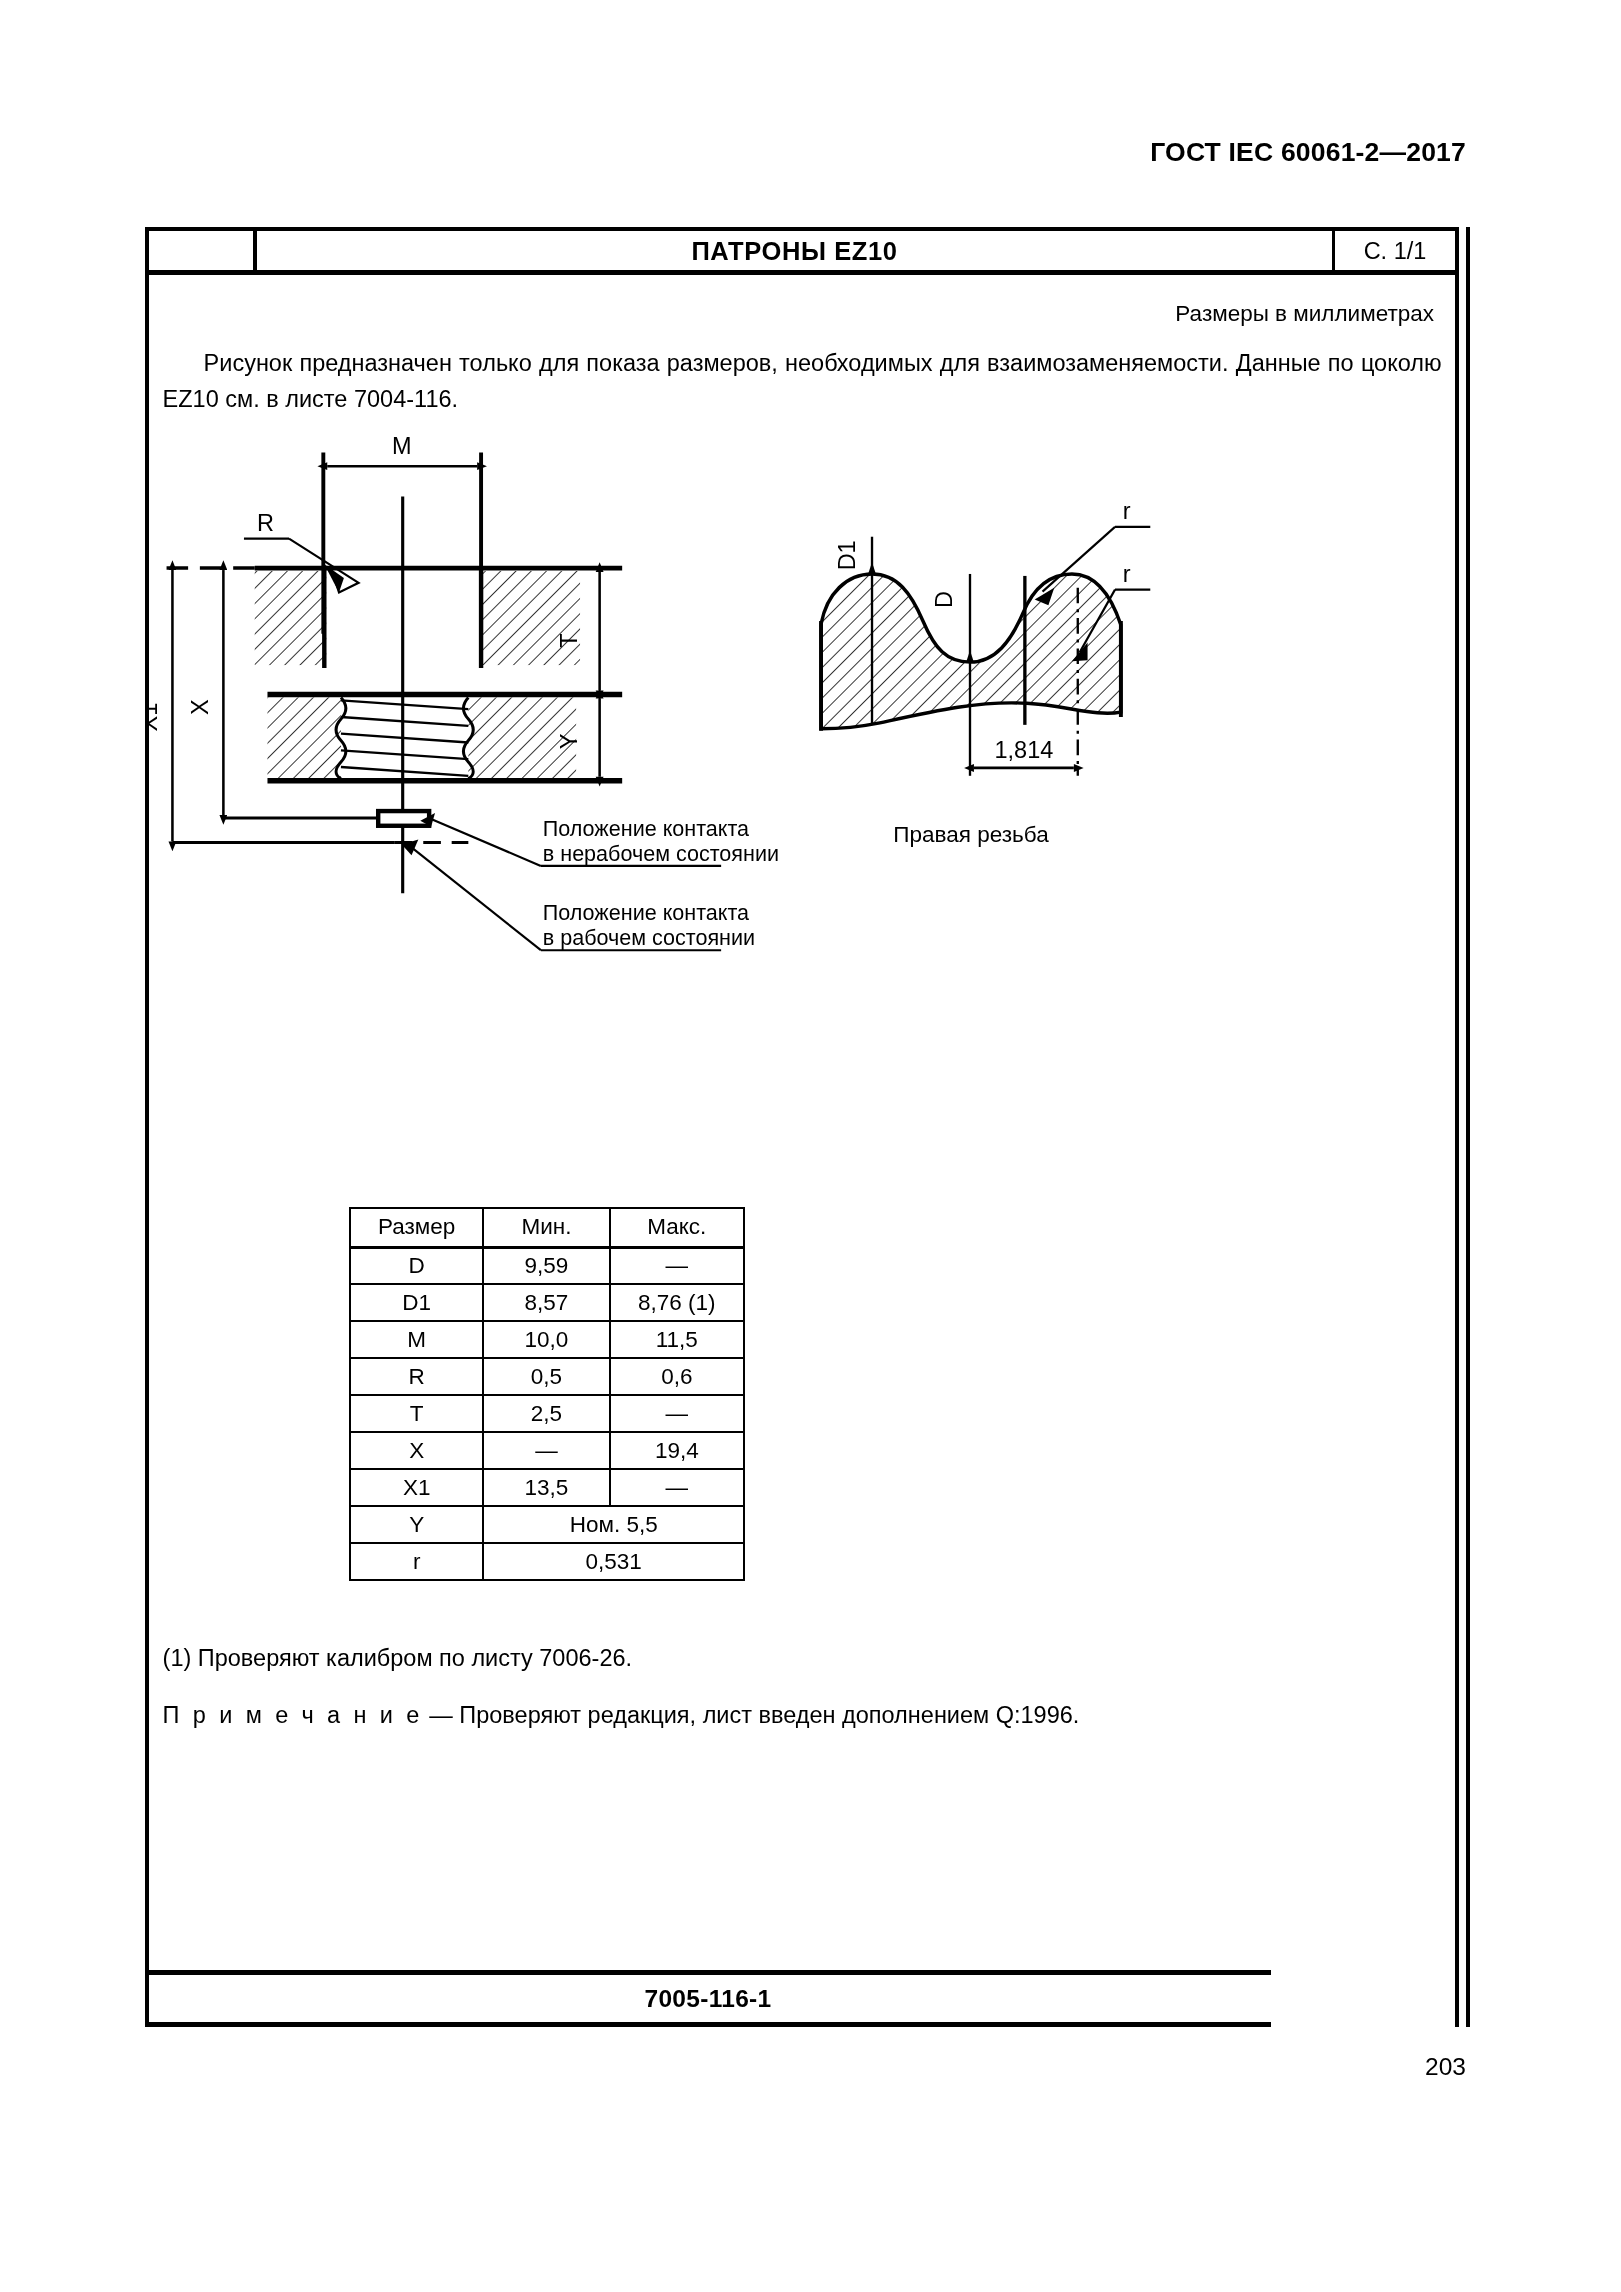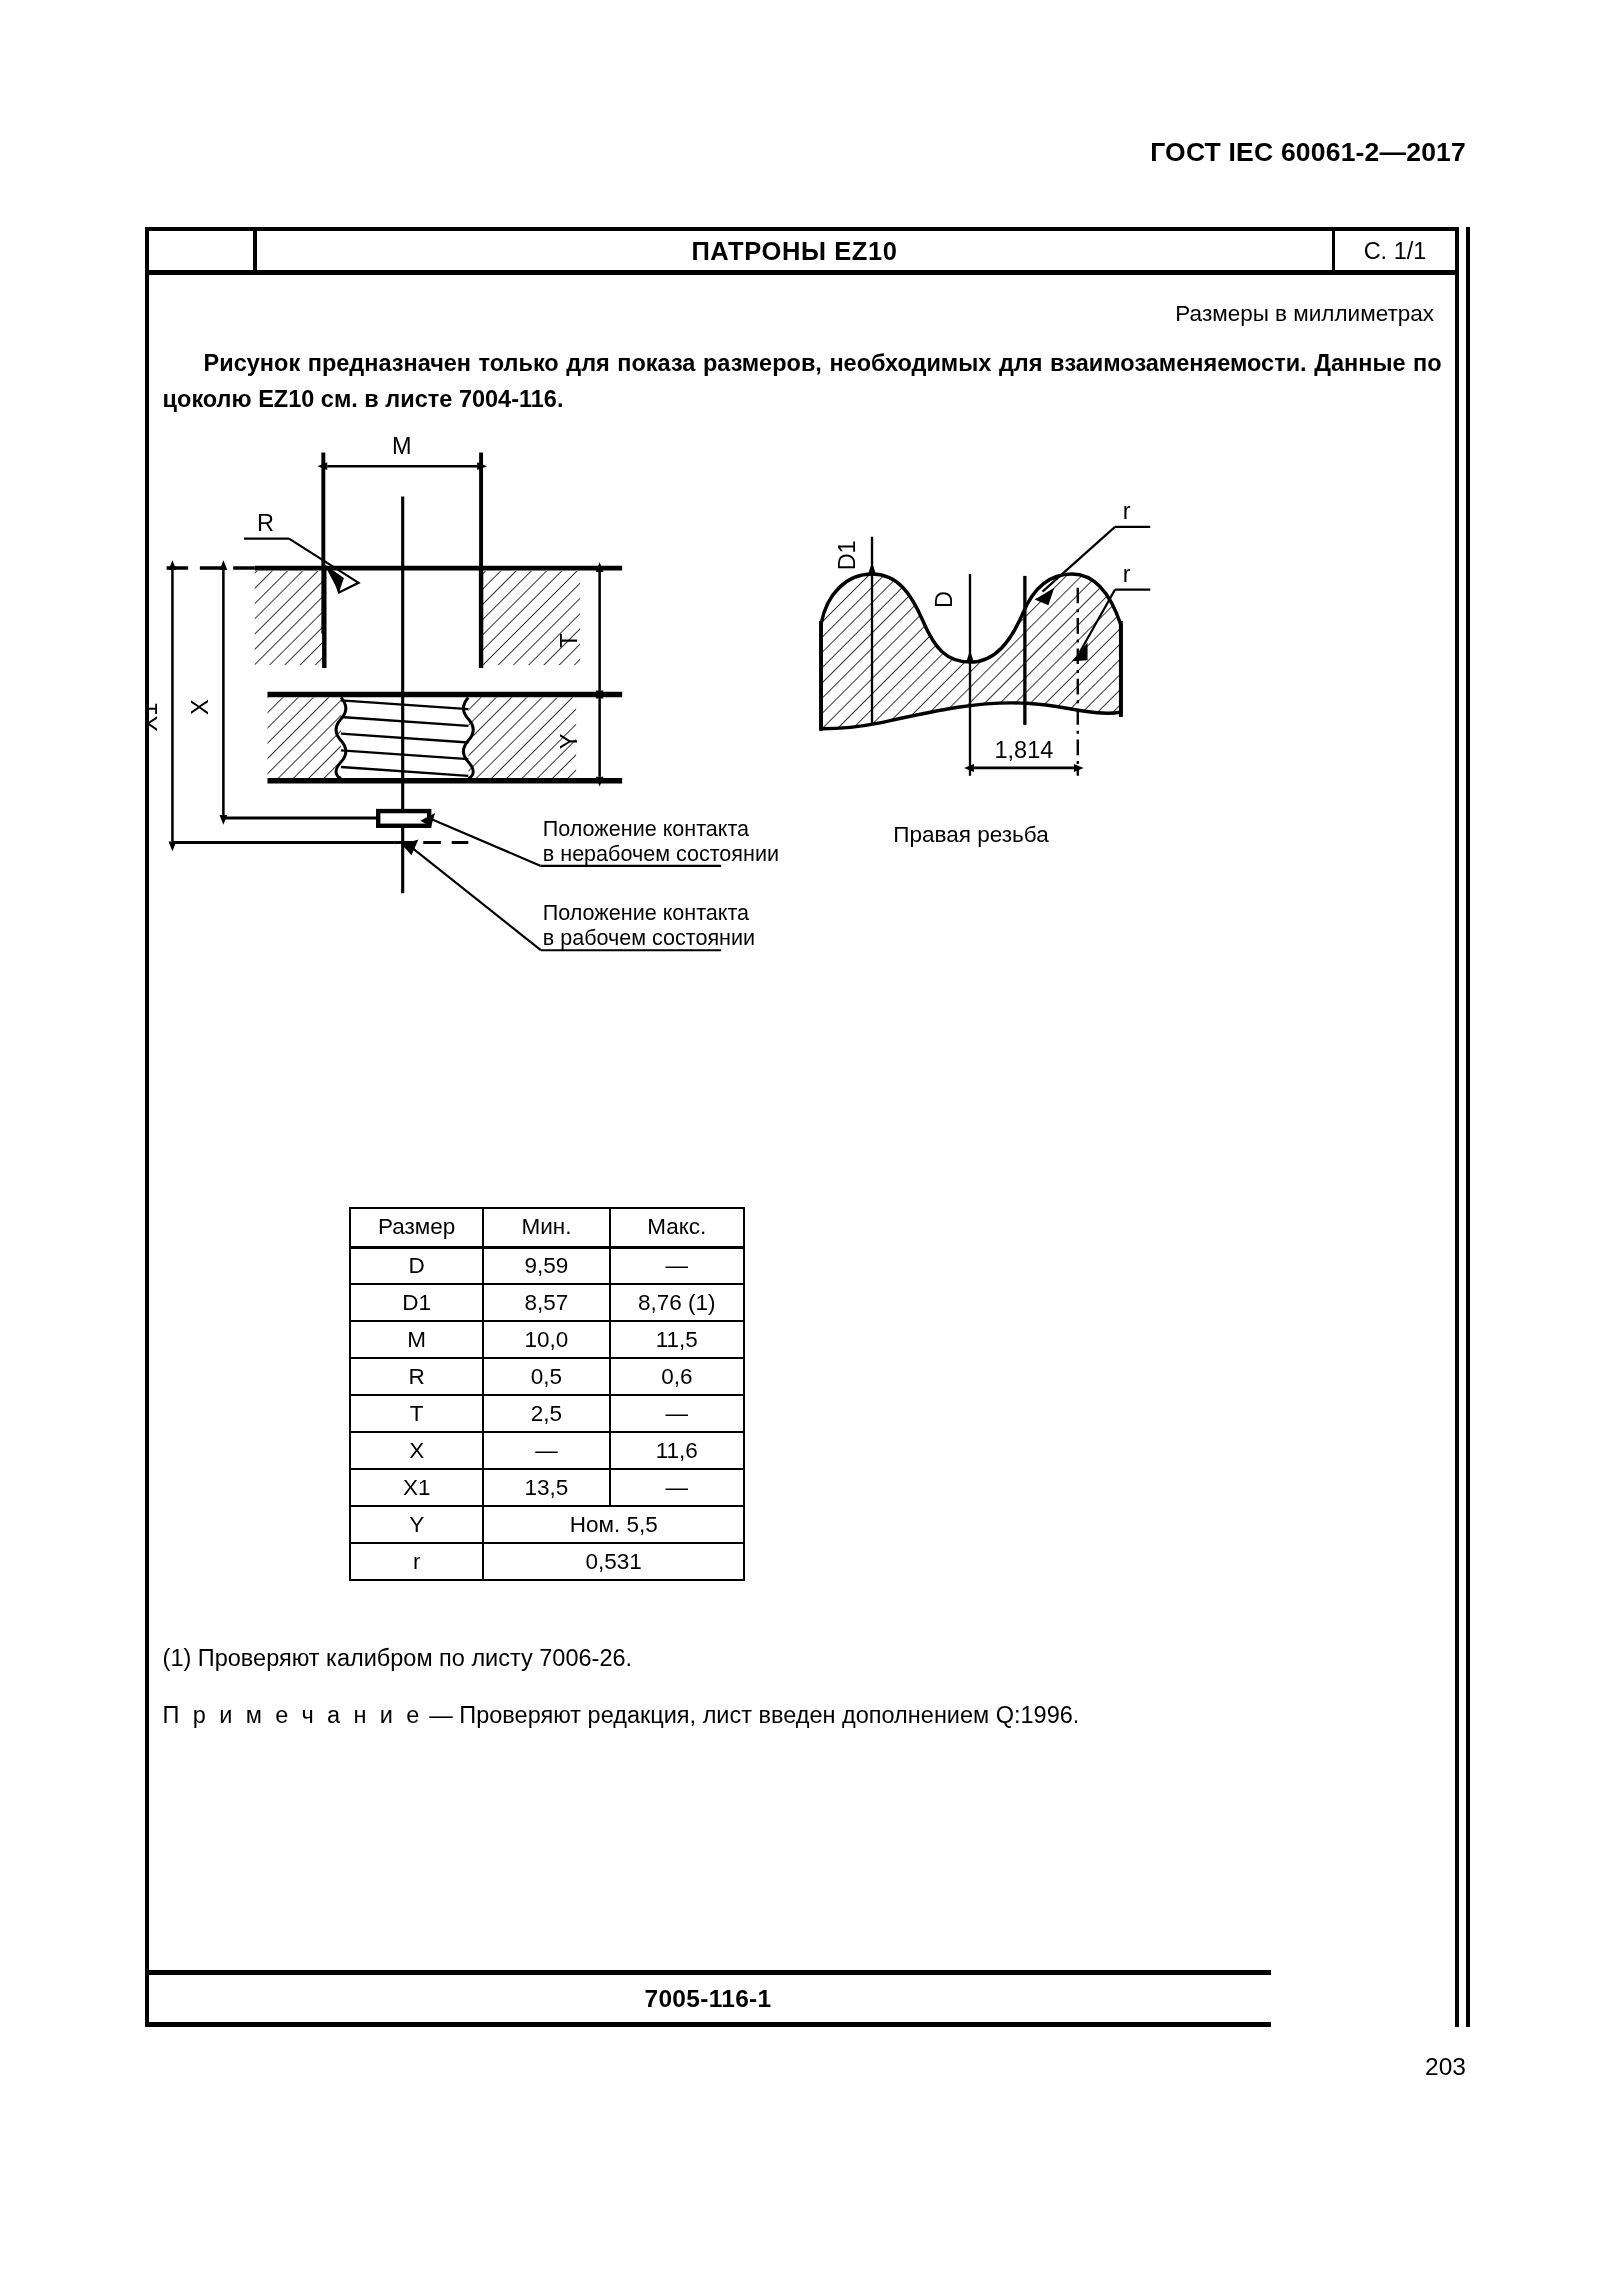--- a/index.html
+++ b/index.html
@@ -97,21 +97,20 @@
 
   
   .intro {
     position: absolute;
     left: 17.6px;
     top: 118px;
     width: 1279px;
     font-size: 23.5px;
     line-height: 36px;
     text-align: justify;
-    font-weight: bold;
   }
   .intro .indent { display: inline-block; width: 41px; }
 
   
   .drawing {
     position: absolute;
     left: 0; top: 196px;
     width: 1310px; height: 686px;
   }
   .drawing svg { display: block; }
@@ -403,21 +402,21 @@
           <td class="col-max">0,6</td>
         </tr>
         <tr>
           <td class="col-name">T</td>
           <td class="col-min">2,5</td>
           <td class="col-max">—</td>
         </tr>
         <tr>
           <td class="col-name">X</td>
           <td class="col-min">—</td>
-          <td class="col-max">11,6</td>
+          <td class="col-max">19,4</td>
         </tr>
         <tr>
           <td class="col-name">X1</td>
           <td class="col-min">13,5</td>
           <td class="col-max">—</td>
         </tr>
         <tr>
           <td class="col-name">Y</td>
           <td colspan="2">Ном. 5,5</td>
         </tr>

